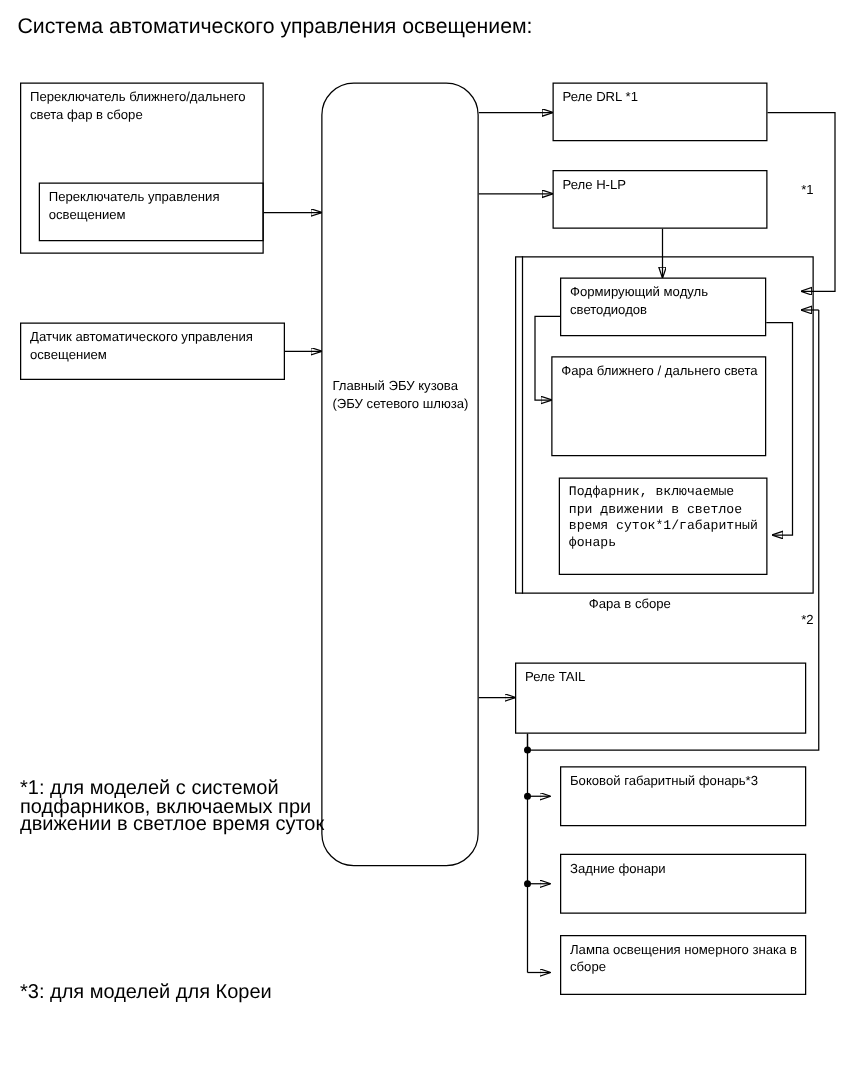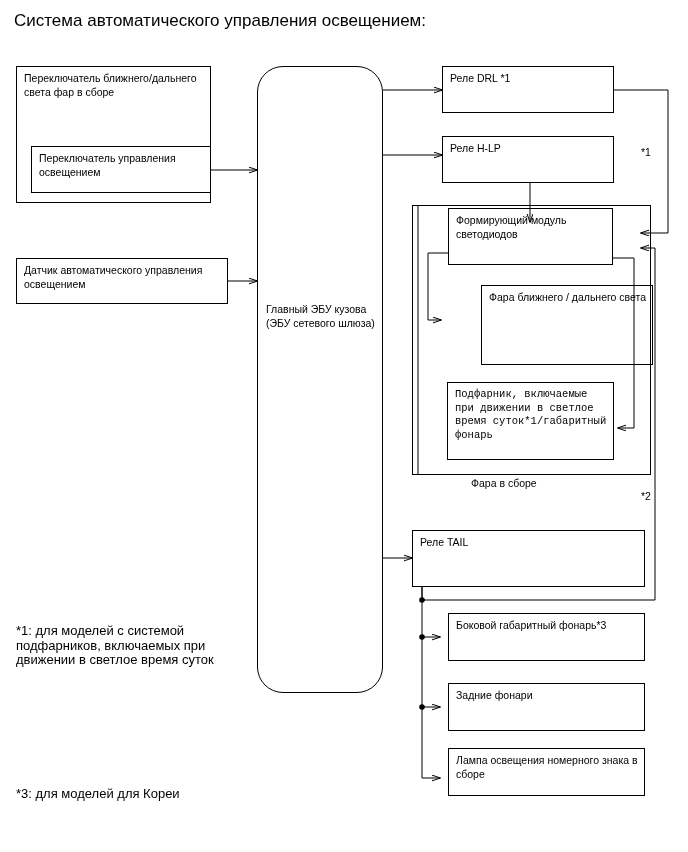--- a/index.html
+++ b/index.html
@@ -56,21 +56,21 @@
   .ecu > .lbl {
     position: absolute;
     left: 8px;
     top: 236px;
     right: 4px;
     font-size: 10.5px;
     line-height: 13.5px;
   }
   .note {
     position: absolute;
-    font-size: 13px;
+    font-size: 16px;
     line-height: 14.5px;
     width: 245px;
   }
   .marker {
     position: absolute;
     font-size: 10.5px;
     line-height: 12px;
   }
   svg.wires {
     position: absolute;
@@ -166,25 +166,25 @@
   <div class="box" style="left:442px; top:66px; width:172px; height:47px;">
     <div class="lbl">Реле DRL *1</div>
   </div>
 
   <div class="box" style="left:442px; top:136px; width:172px; height:47px;">
     <div class="lbl">Реле H-LP</div>
   </div>
 
   <div class="box" style="left:412px; top:205px; width:239px; height:270px;"></div>
 
-  <div class="box" style="left:448px; top:208px; width:165px; height:57px;">
+  <div class="box" style="left:448px; top:222px; width:165px; height:47px;">
     <div class="lbl">Формирующий модуль светодиодов</div>
   </div>
 
-  <div class="box" style="left:441px; top:285px; width:172px; height:80px;margin-left:40px;">
+  <div class="box" style="left:441px; top:285px; width:172px; height:80px;">
     <div class="lbl">Фара ближнего / дальнего света</div>
   </div>
 
   <div class="box" style="left:447px; top:382px; width:167px; height:78px;font-family:Liberation Mono, monospace;">
     <div class="lbl">Подфарник, включаемые при движении в светлое время суток*1/габаритный фонарь</div>
   </div>
 
   <div class="grouplabel" style="left:471px; top:477px;">Фара в сборе</div>
 
   <div class="box" style="left:412px; top:530px; width:233px; height:57px;padding-left:29px;">

